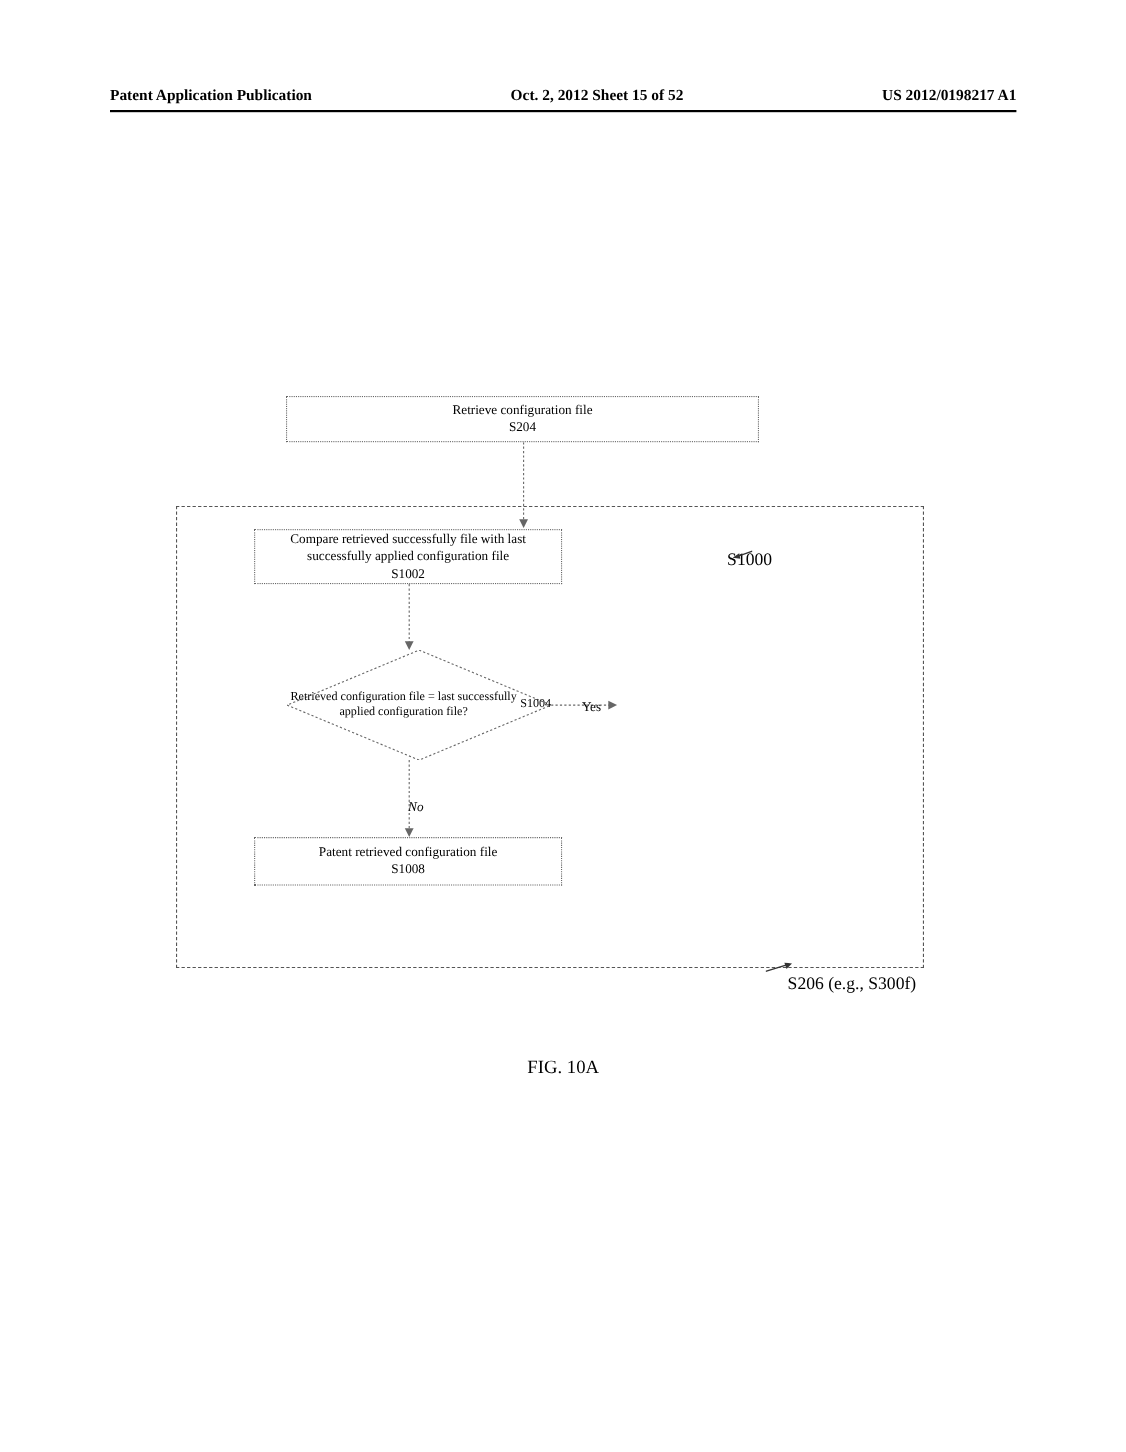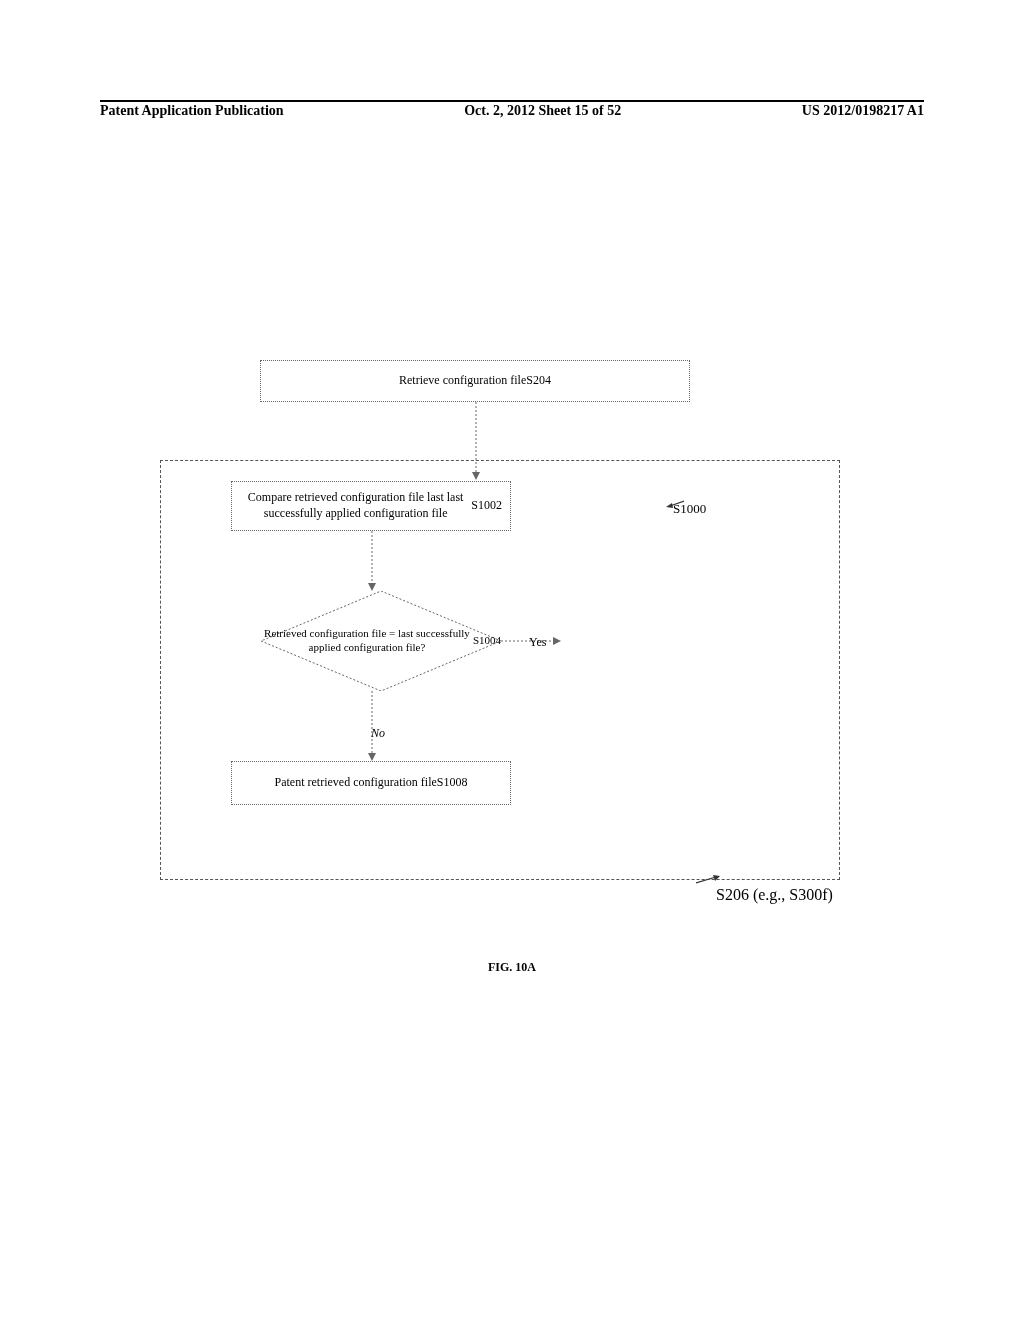--- a/index.html
+++ b/index.html
@@ -14,21 +14,20 @@
     .header {
       position: absolute;
       top: 80px;
       left: 0;
       right: 0;
       display: flex;
       justify-content: space-between;
       padding: 0 100px;
       font-size: 14px;
       font-weight: bold;
-      margin-top: 23px;
     }
     .header-rule {
       position: absolute;
       top: 100px;
       left: 100px;
       right: 100px;
       border-top: 2px solid #000;
     }
     .diagram {
       position: absolute;
@@ -36,21 +35,21 @@
       left: 160px;
       width: 680px;
       height: 520px;
     }
     .box {
       position: absolute;
       border: 1px dotted #666;
       text-align: center;
       font-size: 12px;
       display: flex;
-      flex-direction: row;
+      flex-direction: column;
       justify-content: center;
       align-items: center;
       padding: 4px 8px;
       line-height: 1.3;
     }
     .box-top {
       left: 100px;
       top: 0;
       width: 430px;
       height: 42px;
@@ -114,38 +113,38 @@
       font-style: italic;
     }
     .label-yes {
       position: absolute;
       left: 368px;
       top: 174px;
       font-size: 12px;
     }
     .label-s1000 {
       position: absolute;
-      left: 512px;
+      left: 500px;
       top: 40px;
-      font-size: 13px;
+      font-size: 16px;
     }
     .label-s206 {
       position: absolute;
       left: 555px;
       top: 425px;
       font-size: 16px;
     }
     .fig-label {
       position: absolute;
       top: 960px;
       left: 0;
       right: 0;
       text-align: center;
-      font-weight: bold;
-      font-size: 12px;
+      font-weight: normal;
+      font-size: 17px;
     }
     .arrow-s1000 {
       position: absolute;
       left: 505px;
       top: 38px;
       width: 18px;
       height: 10px;
     }
     .arrow-s206 {
       position: absolute;
@@ -174,21 +173,21 @@
   </div>
 
   <svg class="conn" style="left:310px; top:42px; width:12px; height:80px;">
     <line x1="6" y1="0" x2="6" y2="72" stroke="#666" stroke-width="1" stroke-dasharray="2,2"></line>
     <polygon points="6,78 2,70 10,70" fill="#666"></polygon>
   </svg>
 
   <div class="dashed-container">
 
     <div class="box box-compare">
-      <span>Compare retrieved configuration file last last successfully applied configuration file</span>
+      <span>Compare retrieved successfully file with last successfully applied configuration file</span>
       <span>S1002</span>
     </div>
 
     <svg class="conn" style="left:205px; top:70px; width:12px; height:62px;">
       <line x1="6" y1="0" x2="6" y2="54" stroke="#666" stroke-width="1" stroke-dasharray="2,2"></line>
       <polygon points="6,60 2,52 10,52" fill="#666"></polygon>
     </svg>
 
     <div class="diamond">
       <svg class="diamond-shape" viewBox="0 0 240 100">

